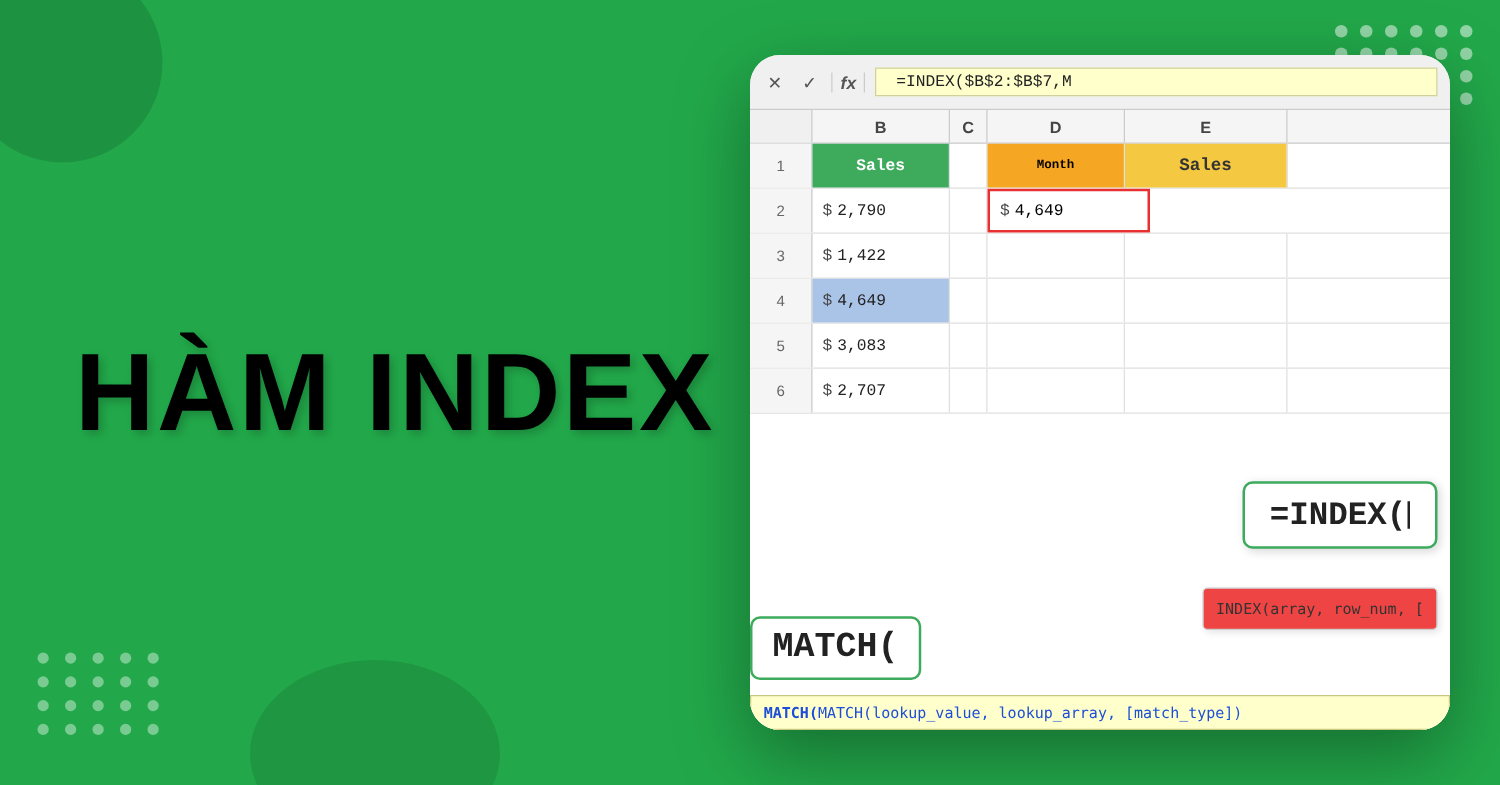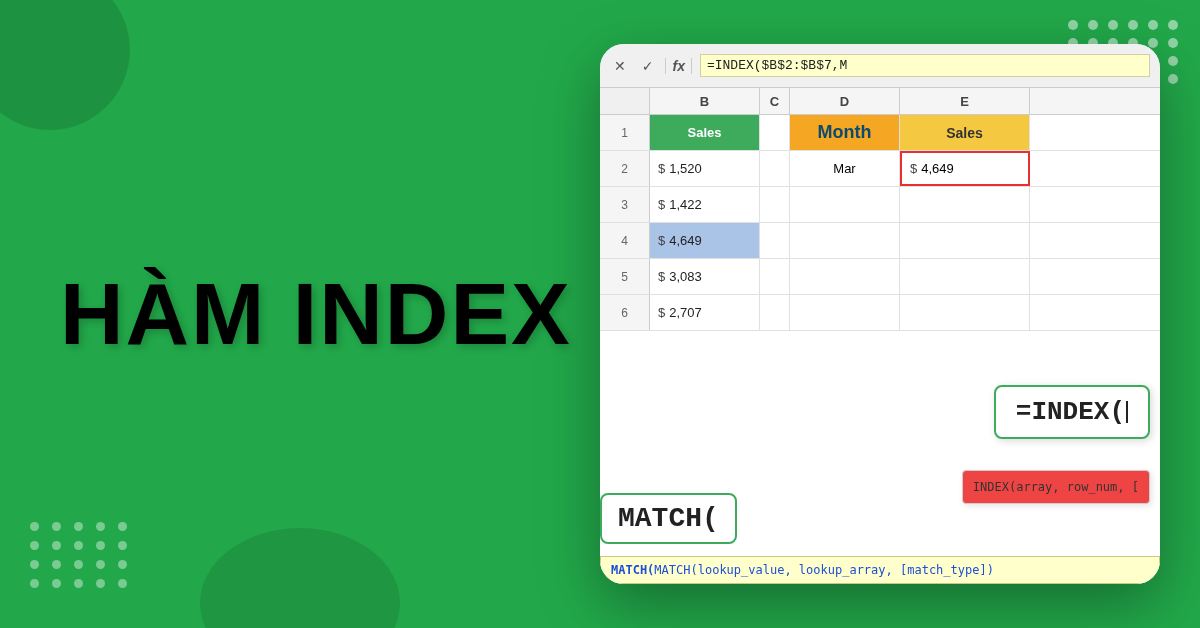--- a/index.html
+++ b/index.html
@@ -123,21 +123,21 @@
       font-weight: bold;
       border-right: 1px solid #ccc;
       border-left: 1px solid #ccc;
     }
 
     .formula-bar-content {
       background: #ffffcc;
       flex: 1;
       font-size: 13px;
       font-family: 'Courier New', monospace;
-      padding: 3px 6px;
+      padding: 3px 16px;
       border: 1px solid #d0d0a0;
       color: #222;
     }
 
     
     .spreadsheet {
       display: flex;
       flex-direction: column;
       height: calc(100% - 44px);
       position: relative;
@@ -194,20 +194,21 @@
       font-size: 12px;
       color: #666;
     }
 
     .cell {
       display: flex;
       align-items: center;
       border-right: 1px solid #e0e0e0;
       font-size: 13px;
       padding: 0 8px;
+      font-family: Liberation Mono, monospace;
     }
 
     .cell-b {
       width: 110px;
       color: #222;
     }
 
     .cell-c {
       width: 30px;
       color: #444;
@@ -227,24 +228,24 @@
     .header-row-green .cell-b {
       background: #3daa5c;
       color: white;
       font-weight: bold;
       justify-content: center;
     }
 
     
     .cell-month-header {
       background: #f5a623;
-      color: #0c4a6e;
+      color: #000000;
       font-weight: bold;
       justify-content: center;
-      font-size: 18px;
+      font-size: 10px;
     }
 
     
     .cell-sales-header {
       background: #f5c842;
       color: #333;
       font-weight: bold;
       justify-content: center;
       font-size: 14px;
     }
@@ -419,24 +420,23 @@
       <div class="cell cell-b" style="justify-content:center; background:#3daa5c; color:white; font-weight:bold;">Sales</div>
       <div class="cell cell-c"></div>
       <div class="cell cell-d cell-month-header">Month</div>
       <div class="cell cell-e cell-sales-header">Sales</div>
     </div>
 
     <div class="sheet-row">
       <div class="row-num">2</div>
       <div class="cell cell-b">
         <span class="dollar">$</span>
-        <span>1,520</span>
+        <span>2,790</span>
       </div>
       <div class="cell cell-c"></div>
-      <div class="cell cell-d">Mar</div>
       <div class="cell cell-e cell-red-border" style="background:white;">
         <span class="dollar">$</span>
         <span>4,649</span>
       </div>
     </div>
 
     <div class="sheet-row">
       <div class="row-num">3</div>
       <div class="cell cell-b">
         <span class="dollar">$</span>

